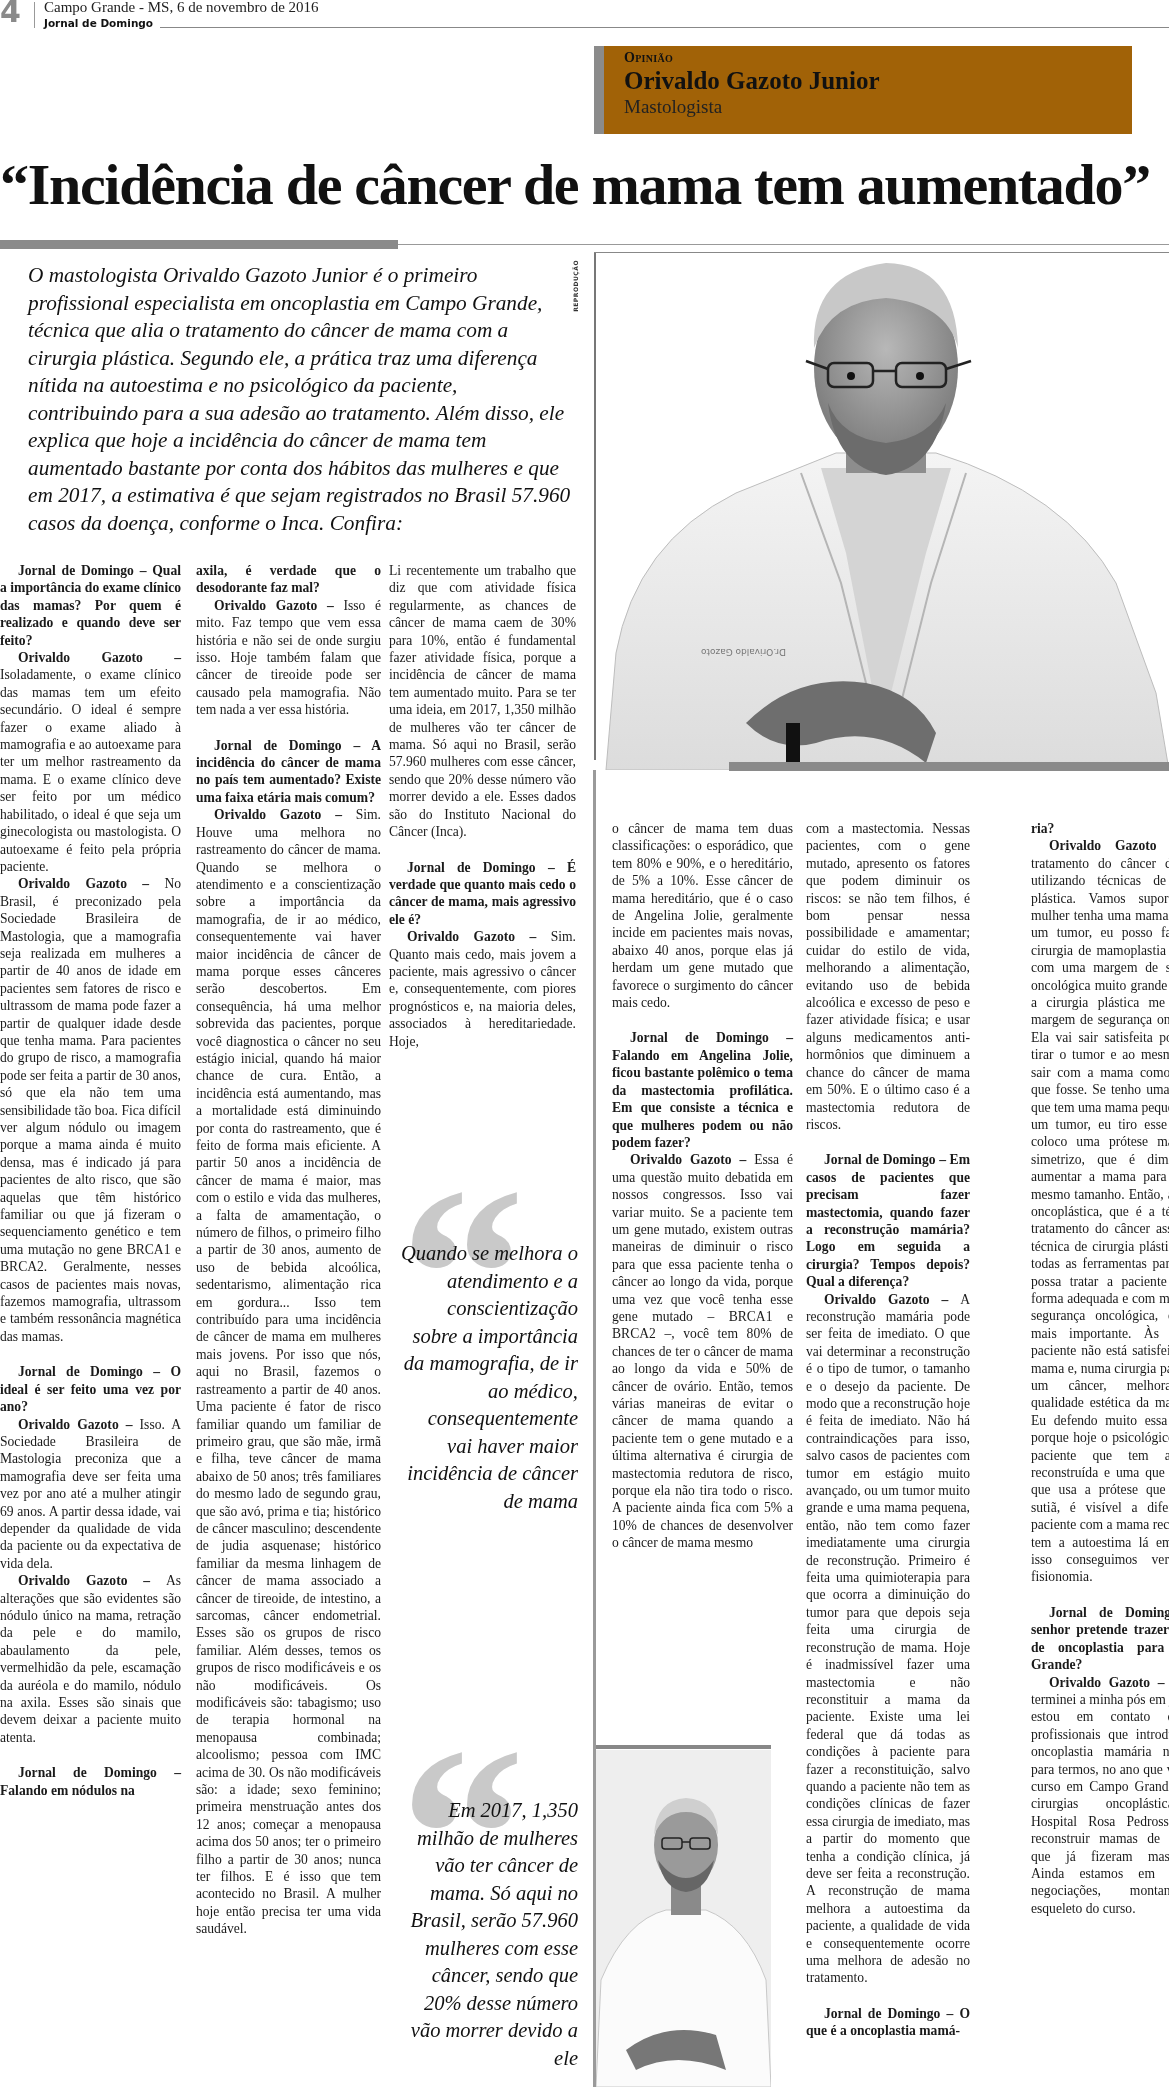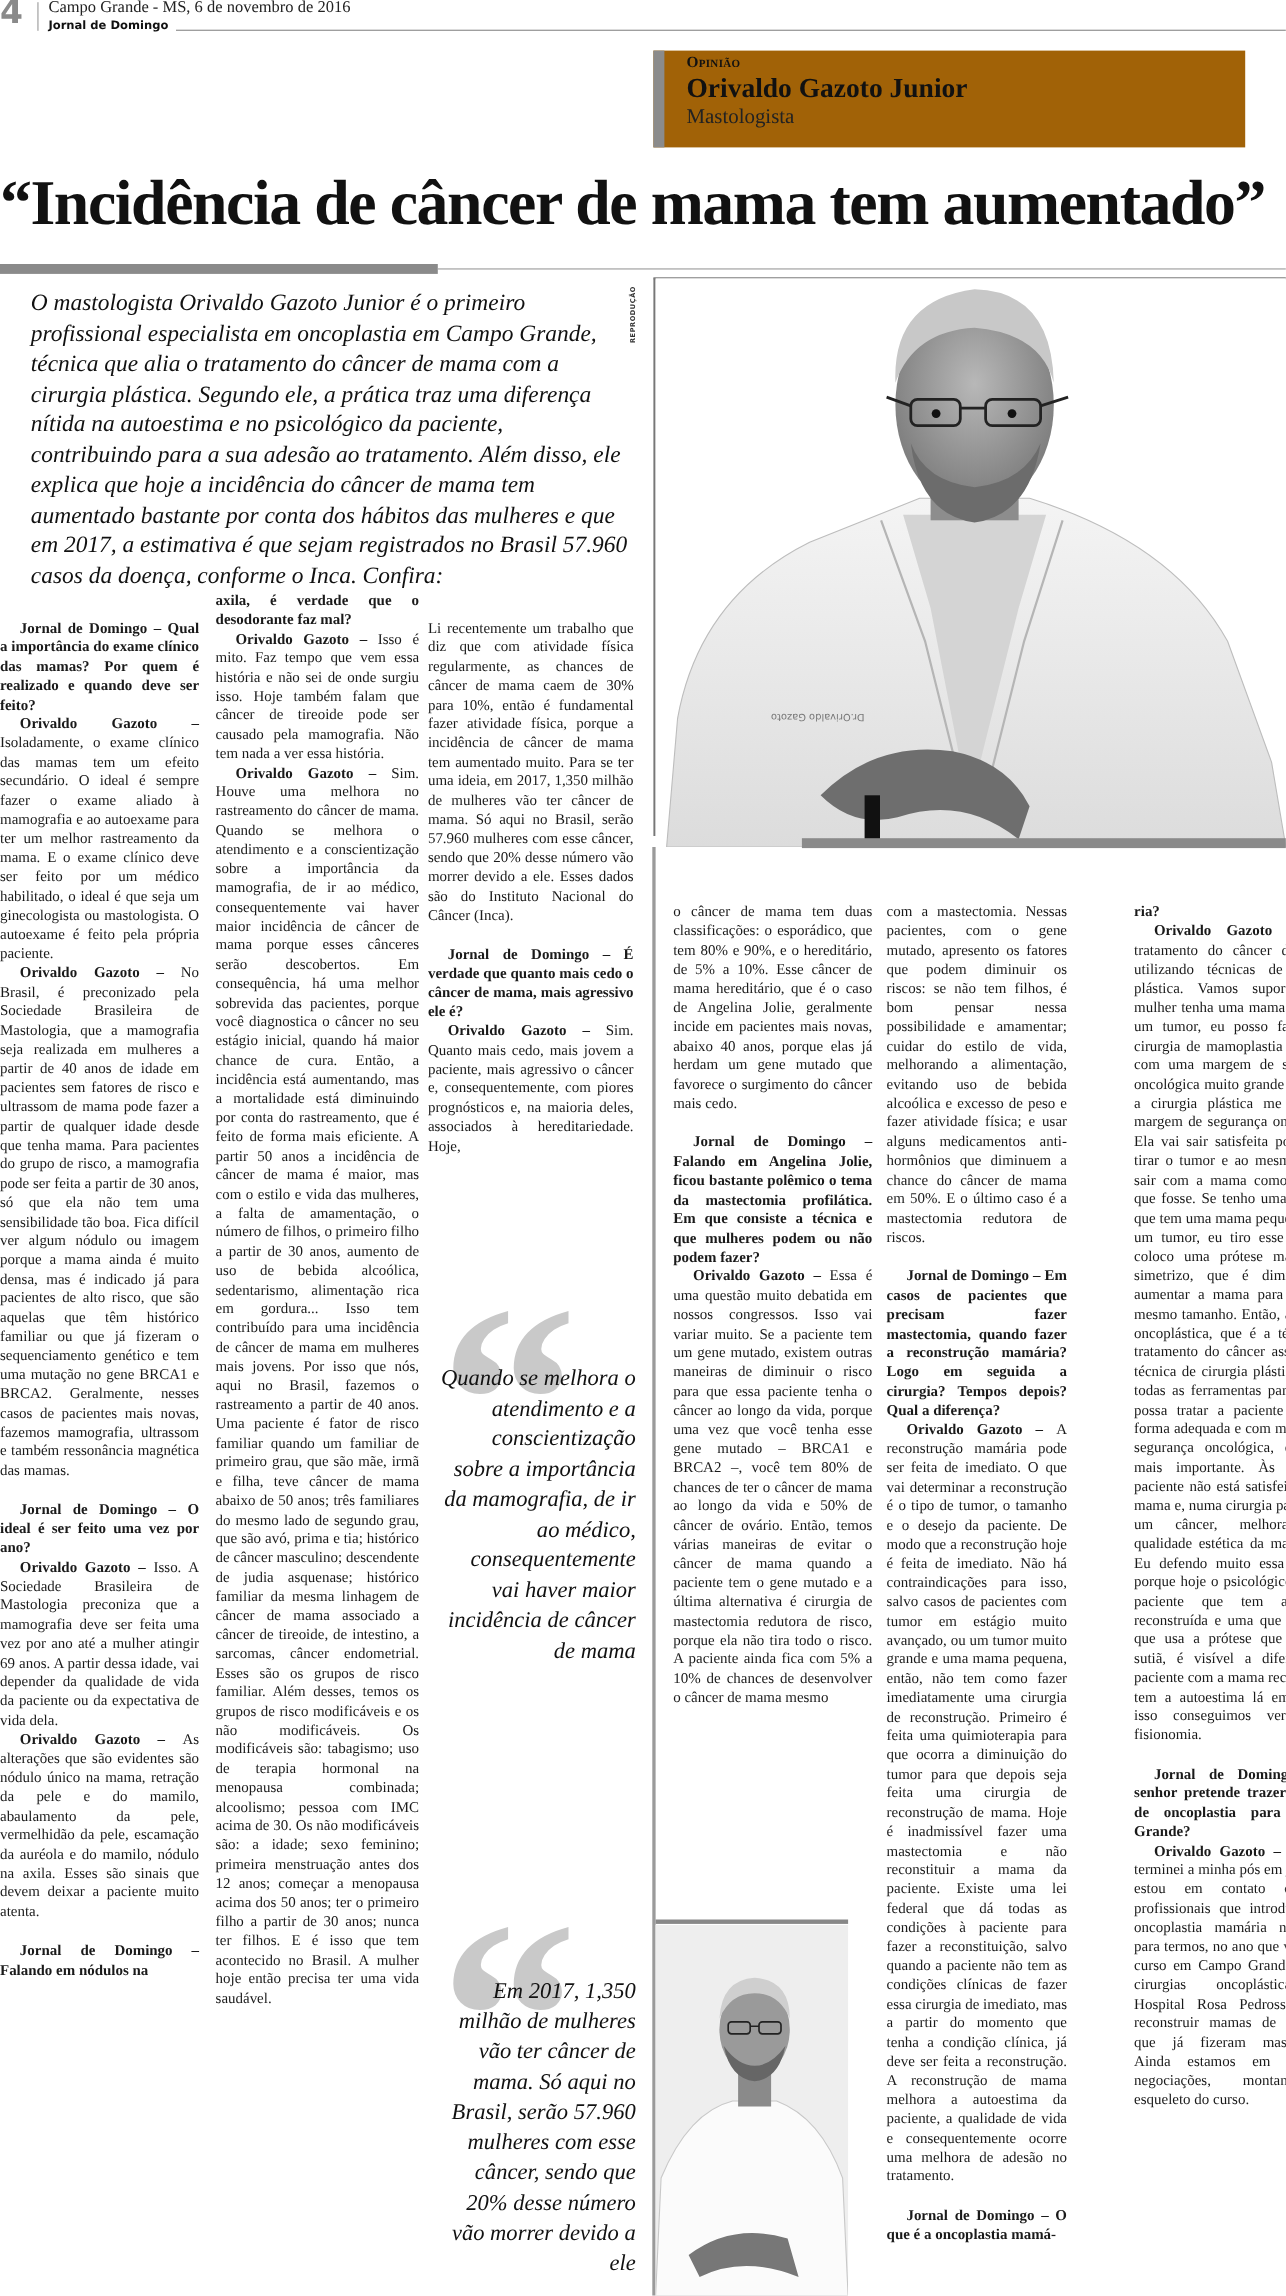--- a/index.html
+++ b/index.html
@@ -38,21 +38,21 @@
 
   
   .col { position:absolute; font-size:13.6px; line-height:17.4px; text-align:justify; color:#1a1a1a; hyphens:manual; }
   .col p { margin:0; text-indent:18px; }
   .col p.q { font-weight:bold; }
   .col p.gap { margin-top:18px; }
   .col p.noind { text-indent:0; }
   .col b { font-weight:bold; }
 
   .c1 { left:0; top:562px; width:181px; }
-  .c2 { left:196px; top:537px; width:185px; }
+  .c2 { left:196px; top:562px; width:185px; }
   .c3 { left:389px; top:562px; width:187px; }
   .c4 { left:612px; top:820px; width:181px; }
   .c5 { left:806px; top:820px; width:164px; }
   .c6 { left:1031px; top:820px; width:189px; }
 
   
   .pq { position:absolute; font-style:italic; font-size:20.5px; line-height:27.5px; text-align:right; color:#111; }
   .pq1 { left:398px; top:1240px; width:180px; }
   .pq2 { left:398px; top:1797px; width:180px; }
   .quote-mark { position:absolute; font-family:"Liberation Serif", serif; font-weight:bold; font-size:250px; line-height:250px; color:#c9c9c9; }
@@ -139,20 +139,21 @@
     <p><b>Orivaldo Gazoto – </b><span>Isoladamente, o exame clínico das mamas tem um efeito secundário. O ideal é sempre fazer o exame aliado à mamografia e ao autoexame para ter um melhor rastreamento da mama. E o exame clínico deve ser feito por um médico habilitado, o ideal é que seja um ginecologista ou mastologista. O autoexame é feito pela própria paciente.</span></p>
     <p><b>Orivaldo Gazoto – </b><span>No Brasil, é preconizado pela Sociedade Brasileira de Mastologia, que a mamografia seja realizada em mulheres a partir de 40 anos de idade em pacientes sem fatores de risco e ultrassom de mama pode fazer a partir de qualquer idade desde que tenha mama. Para pacientes do grupo de risco, a mamografia pode ser feita a partir de 30 anos, só que ela não tem uma sensibilidade tão boa. Fica difícil ver algum nódulo ou imagem porque a mama ainda é muito densa, mas é indicado já para pacientes de alto risco, que são aquelas que têm histórico familiar ou que já fizeram o sequenciamento genético e tem uma mutação no gene BRCA1 e BRCA2. Geralmente, nesses casos de pacientes mais novas, fazemos mamografia, ultrassom e também ressonância magnética das mamas.</span></p>
     <p class="q gap"><b>Jornal de Domingo – </b><span>O ideal é ser feito uma vez por ano?</span></p>
     <p><b>Orivaldo Gazoto – </b><span>Isso. A Sociedade Brasileira de Mastologia preconiza que a mamografia deve ser feita uma vez por ano até a mulher atingir 69 anos. A partir dessa idade, vai depender da qualidade de vida da paciente ou da expectativa de vida dela.</span></p>
     <p><b>Orivaldo Gazoto – </b><span>As alterações que são evidentes são nódulo único na mama, retração da pele e do mamilo, abaulamento da pele, vermelhidão da pele, escamação da auréola e do mamilo, nódulo na axila. Esses são sinais que devem deixar a paciente muito atenta.</span></p>
     <p class="q gap"><b>Jornal de Domingo – </b><span>Falando em nódulos na</span></p>
   </div>
 <div class="col c2">
     <p class="q noind"><span>axila, é verdade que o desodorante faz mal?</span></p>
     <p><b>Orivaldo Gazoto – </b><span>Isso é mito. Faz tempo que vem essa história e não sei de onde surgiu isso. Hoje também falam que câncer de tireoide pode ser causado pela mamografia. Não tem nada a ver essa história.</span></p>
+    <p class="q gap"><b>Jornal de Domingo – </b><span>A incidência do câncer de mama no país tem aumentado? Existe uma faixa etária mais comum?</span></p>
     <p><b>Orivaldo Gazoto – </b><span>Sim. Houve uma melhora no rastreamento do câncer de mama. Quando se melhora o atendimento e a conscientização sobre a importância da mamografia, de ir ao médico, consequentemente vai haver maior incidência de câncer de mama porque esses cânceres serão descobertos. Em consequência, há uma melhor sobrevida das pacientes, porque você diagnostica o câncer no seu estágio inicial, quando há maior chance de cura. Então, a incidência está aumentando, mas a mortalidade está diminuindo por conta do rastreamento, que é feito de forma mais eficiente. A partir 50 anos a incidência de câncer de mama é maior, mas com o estilo e vida das mulheres, a falta de amamentação, o número de filhos, o primeiro filho a partir de 30 anos, aumento de uso de bebida alcoólica, sedentarismo, alimentação rica em gordura... Isso tem contribuído para uma incidência de câncer de mama em mulheres mais jovens. Por isso que nós, aqui no Brasil, fazemos o rastreamento a partir de 40 anos. Uma paciente é fator de risco familiar quando um familiar de primeiro grau, que são mãe, irmã e filha, teve câncer de mama abaixo de 50 anos; três familiares do mesmo lado de segundo grau, que são avó, prima e tia; histórico de câncer masculino; descendente de judia asquenase; histórico familiar da mesma linhagem de câncer de mama associado a câncer de tireoide, de intestino, a sarcomas, câncer endometrial. Esses são os grupos de risco familiar. Além desses, temos os grupos de risco modificáveis e os não modificáveis. Os modificáveis são: tabagismo; uso de terapia hormonal na menopausa combinada; alcoolismo; pessoa com IMC acima de 30. Os não modificáveis são: a idade; sexo feminino; primeira menstruação antes dos 12 anos; começar a menopausa acima dos 50 anos; ter o primeiro filho a partir de 30 anos; nunca ter filhos. E é isso que tem acontecido no Brasil. A mulher hoje então precisa ter uma vida saudável.</span></p>
   </div>
 <div class="col c3">
     <p class="noind"><span>Li recentemente um trabalho que diz que com atividade física regularmente, as chances de câncer de mama caem de 30% para 10%, então é fundamental fazer atividade física, porque a incidência de câncer de mama tem aumentado muito. Para se ter uma ideia, em 2017, 1,350 milhão de mulheres vão ter câncer de mama. Só aqui no Brasil, serão 57.960 mulheres com esse câncer, sendo que 20% desse número vão morrer devido a ele. Esses dados são do Instituto Nacional do Câncer (Inca).</span></p>
     <p class="q gap"><b>Jornal de Domingo – </b><span>É verdade que quanto mais cedo o câncer de mama, mais agressivo ele é?</span></p>
     <p><b>Orivaldo Gazoto – </b><span>Sim. Quanto mais cedo, mais jovem a paciente, mais agressivo o câncer e, consequentemente, com piores prognósticos e, na maioria deles, associados à hereditariedade. Hoje,</span></p>
   </div>
 <div class="col c4">
     <p class="noind"><span>o câncer de mama tem duas classificações: o esporádico, que tem 80% e 90%, e o hereditário, de 5% a 10%. Esse câncer de mama hereditário, que é o caso de Angelina Jolie, geralmente incide em pacientes mais novas, abaixo 40 anos, porque elas já herdam um gene mutado que favorece o surgimento do câncer mais cedo.</span></p>
     <p class="q gap"><b>Jornal de Domingo </b><span>– Falando em Angelina Jolie, ficou bastante polêmico o tema da mastectomia profilática. Em que consiste a técnica e que mulheres podem ou não podem fazer?</span></p>

